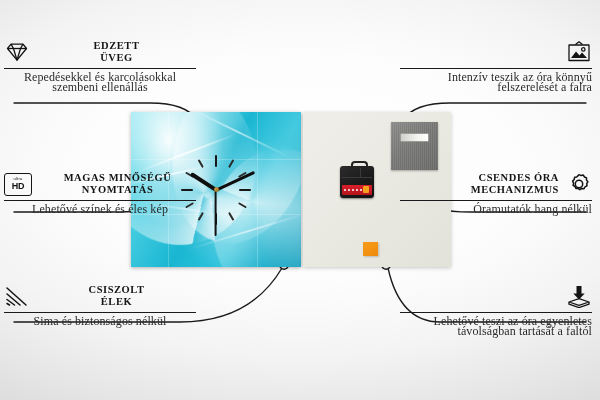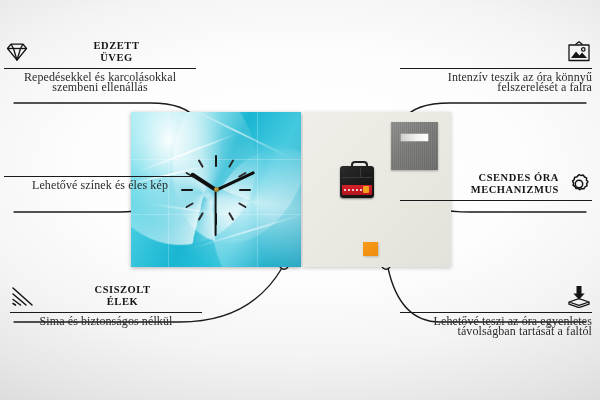--- a/index.html
+++ b/index.html
@@ -245,25 +245,35 @@
       <span class="co-title">
         <span>EDZETT</span><br>
         <span>ÜVEG</span>
       </span>
     </div>
     <div class="co-rule"></div>
     <div class="co-sub">Repedésekkel és karcolásokkal szembeni ellenállás</div>
   </div>
 
   <div class="callout left" style="top:172px;">
+    <div class="co-head">
+      <span class="hdbox">
+        <span class="u">ultra</span>
+        <span class="h">HD</span>
+      </span>
+      <span class="co-title">
+        <span>MAGAS MINŐSÉGŰ</span><br>
+        <span>NYOMTATÁS</span>
+      </span>
+    </div>
     <div class="co-rule"></div>
     <div class="co-sub">Lehetővé színek és éles kép</div>
   </div>
 
-  <div class="callout left" style="top:284px;margin-left:6px;">
+  <div class="callout left" style="top:284px;">
     <div class="co-head">
       <span class="ico">
         <svg viewBox="0 0 26 24">
             <g stroke="#141414" stroke-width="1.5" stroke-linecap="round">
           <path d="M3 4 L22 21"></path>
               <path d="M3 10 L16 21"></path>
               <path d="M3 15.5 L10.5 21"></path>
               <path d="M3 19.5 L5.5 21"></path>
         </g>
           </svg>
@@ -303,20 +313,21 @@
           <circle cx="13" cy="12" r="3.7"></circle>
         </g>
           </svg>
       </span>
       <span class="co-title">
         <span>CSENDES ÓRA</span><br>
         <span>MECHANIZMUS</span>
       </span>
     </div>
     <div class="co-rule"></div>
+    <div class="co-sub">Óramutatók hang nélkül</div>
   </div>
 
   <div class="callout right" style="top:284px;">
     <div class="co-head">
       <span class="ico">
         <svg viewBox="0 0 26 24">
           <path d="M10.5 2 h5 v7.5 h3.2 L13 15.5 L7.3 9.5 h3.2 z" fill="#141414"></path>
           <g fill="none" stroke="#141414" stroke-width="1.3" stroke-linejoin="round">
             <path d="M13 14.6 L23 18 L13 21.4 L3 18 Z"></path>
             <path d="M3 18 v2.2 L13 23.6 L23 20.2 V18"></path>

